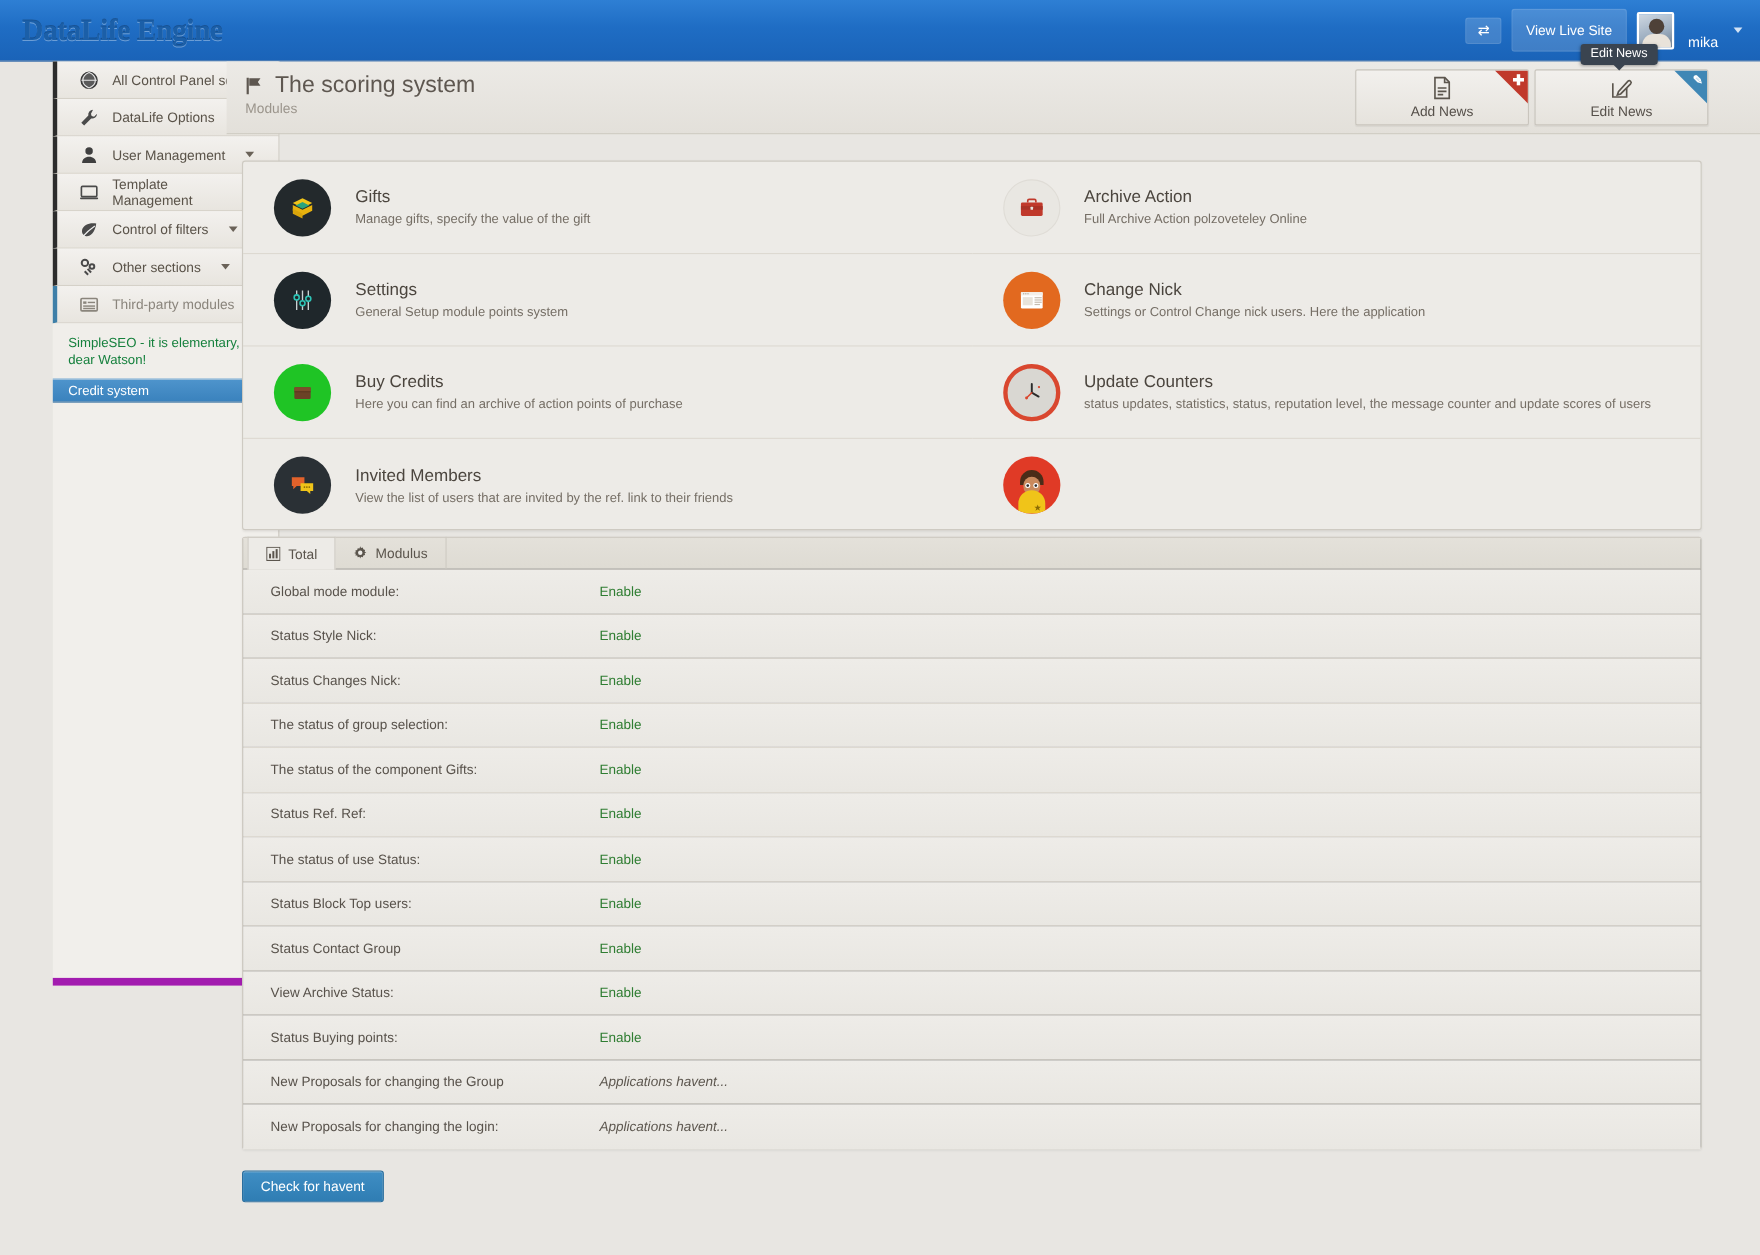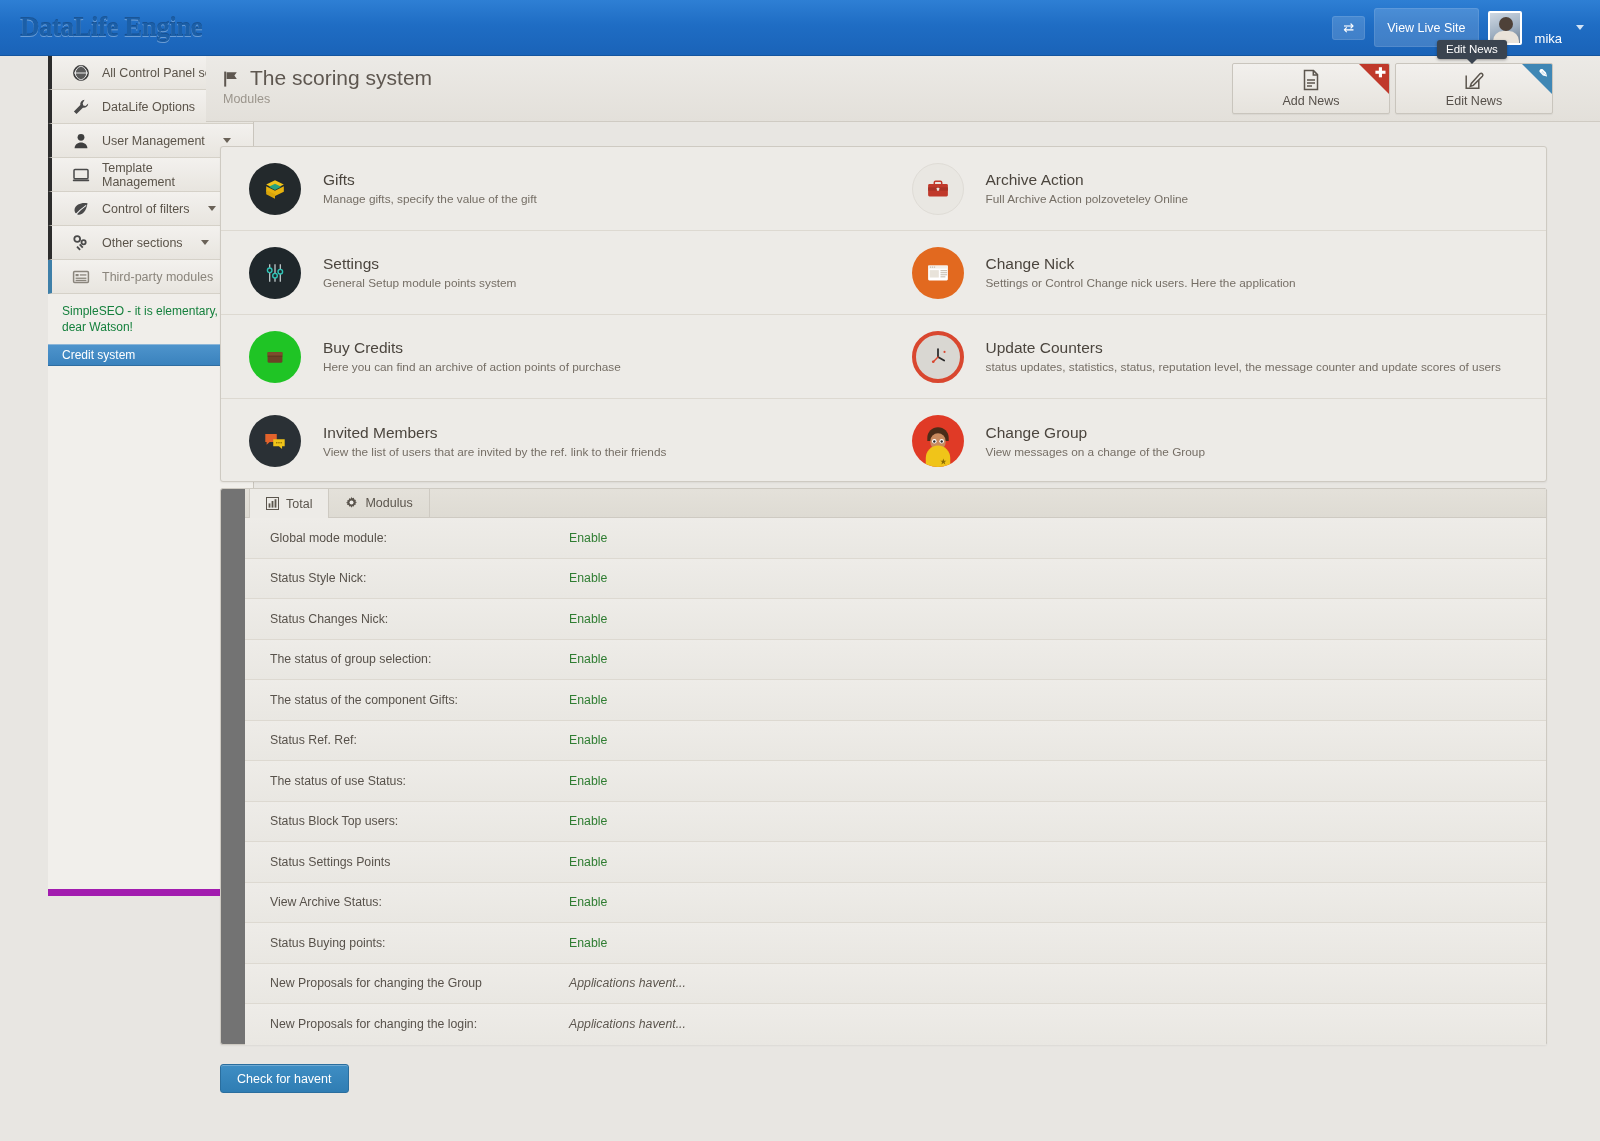--- a/index.html
+++ b/index.html
@@ -165,21 +165,21 @@
   .mod-ico {
     width: 52px; height: 52px; flex: 0 0 52px; border-radius: 50%;
     display: flex; align-items: center; justify-content: center;
     margin-right: 22px; position: relative;
   }
   .mod-txt { display: flex; flex-direction: column; gap: 3px; }
   .mod-title { font-size: 15.5px; color: #4b453e; }
   .mod-desc { font-size: 11.8px; color: #756e65; }
 
   
-  #stats-panel { left: 220px; top: 488px; width: 1327px; height: 557px; background:#737373;padding-left:24px; }
+  #stats-panel { left: 220px; top: 488px; width: 1327px; height: 557px; background:#737373; }
   .tabstrip {
     height: 29px; display: flex; align-items: flex-end;
     background: linear-gradient(to bottom,#e4e1da 0%,#dedbd3 100%);
     border-bottom: 1px solid #cecac2; padding-left: 4px;
   }
   .tab {
     height: 29px; padding: 0 16px; display: flex; align-items: center; gap: 7px;
     font-size: 12.5px; color: #5b554d; cursor: pointer;
     border-right: 1px solid #cecac2;
   }
@@ -464,24 +464,20 @@
             <path d="M10 15a7 7 0 0114 0v2H10z" fill="#4a2c18"></path>
             <rect x="12" y="12" width="10" height="11" rx="5" fill="#c98a5e"></rect>
             <circle cx="14.6" cy="17.2" r="1.5" fill="#fff"></circle>
             <circle cx="19.4" cy="17.2" r="1.5" fill="#fff"></circle>
             <circle cx="14.6" cy="17.3" r="0.8" fill="#2b2b2b"></circle>
             <circle cx="19.4" cy="17.3" r="0.8" fill="#2b2b2b"></circle>
             <path d="M9 34v-6a8 8 0 0116 0v6z" fill="#f0c419"></path>
             <path d="M20.5 28.5l.5 1.4h1.5l-1.2.9.5 1.5-1.3-.9-1.3.9.5-1.5-1.2-.9h1.5z" fill="#8a6b05"></path>
           </svg>
       </span>
-      <span class="mod-txt">
-        <span class="mod-title">Change Group</span>
-        <span class="mod-desc">View messages on a change of the Group</span>
-      </span>
     </div>
 
   </div>
 </div>
 
 <div class="panel" id="stats-panel">
   <div class="tabstrip">
     <div class="tab active">
       <span class="tab-ico"><svg viewBox="0 0 13 13">
             <rect x="0.5" y="0.5" width="12" height="12" fill="none" stroke="#5b554d"></rect>
@@ -527,21 +523,21 @@
       </div>
     <div class="trow">
         <span class="tlabel">The status of use Status:</span>
         <span class="tvalue">Enable</span>
       </div>
     <div class="trow">
         <span class="tlabel">Status Block Top users:</span>
         <span class="tvalue">Enable</span>
       </div>
     <div class="trow">
-        <span class="tlabel">Status Settings Points</span>
+        <span class="tlabel">Status Contact Group</span>
         <span class="tvalue">Enable</span>
       </div>
     <div class="trow">
         <span class="tlabel">View Archive Status:</span>
         <span class="tvalue">Enable</span>
       </div>
     <div class="trow">
         <span class="tlabel">Status Buying points:</span>
         <span class="tvalue">Enable</span>
       </div>

